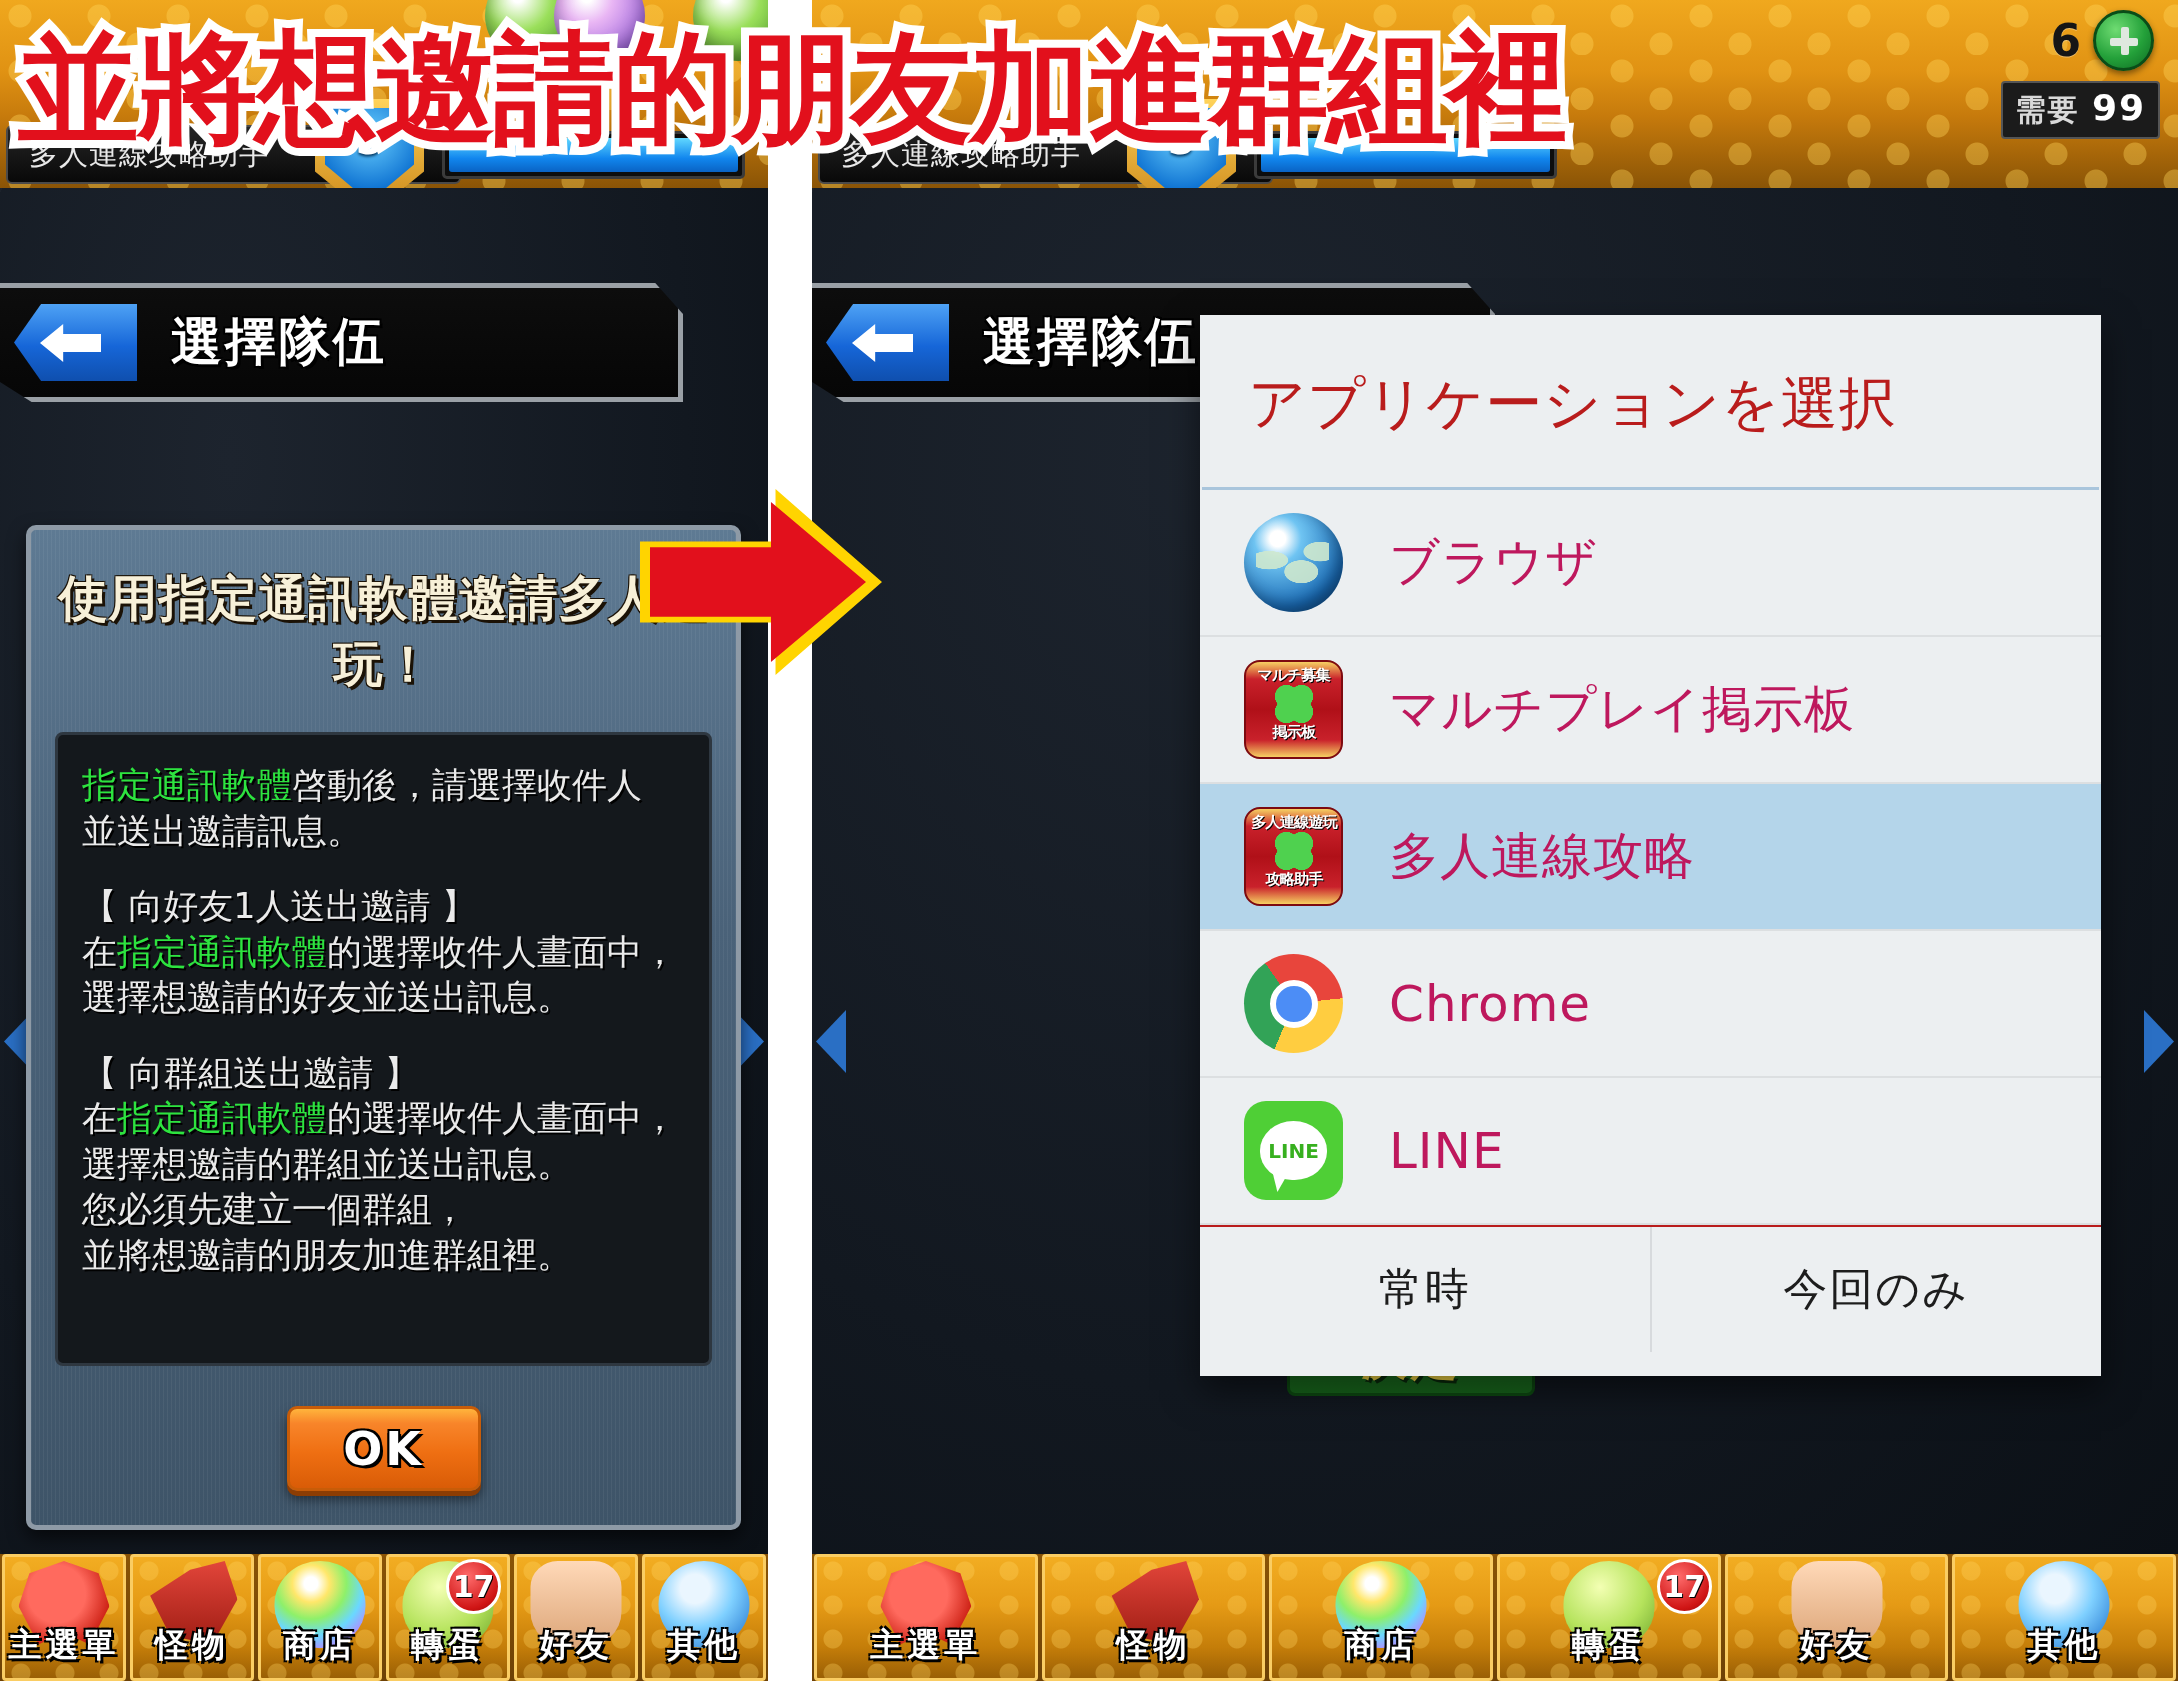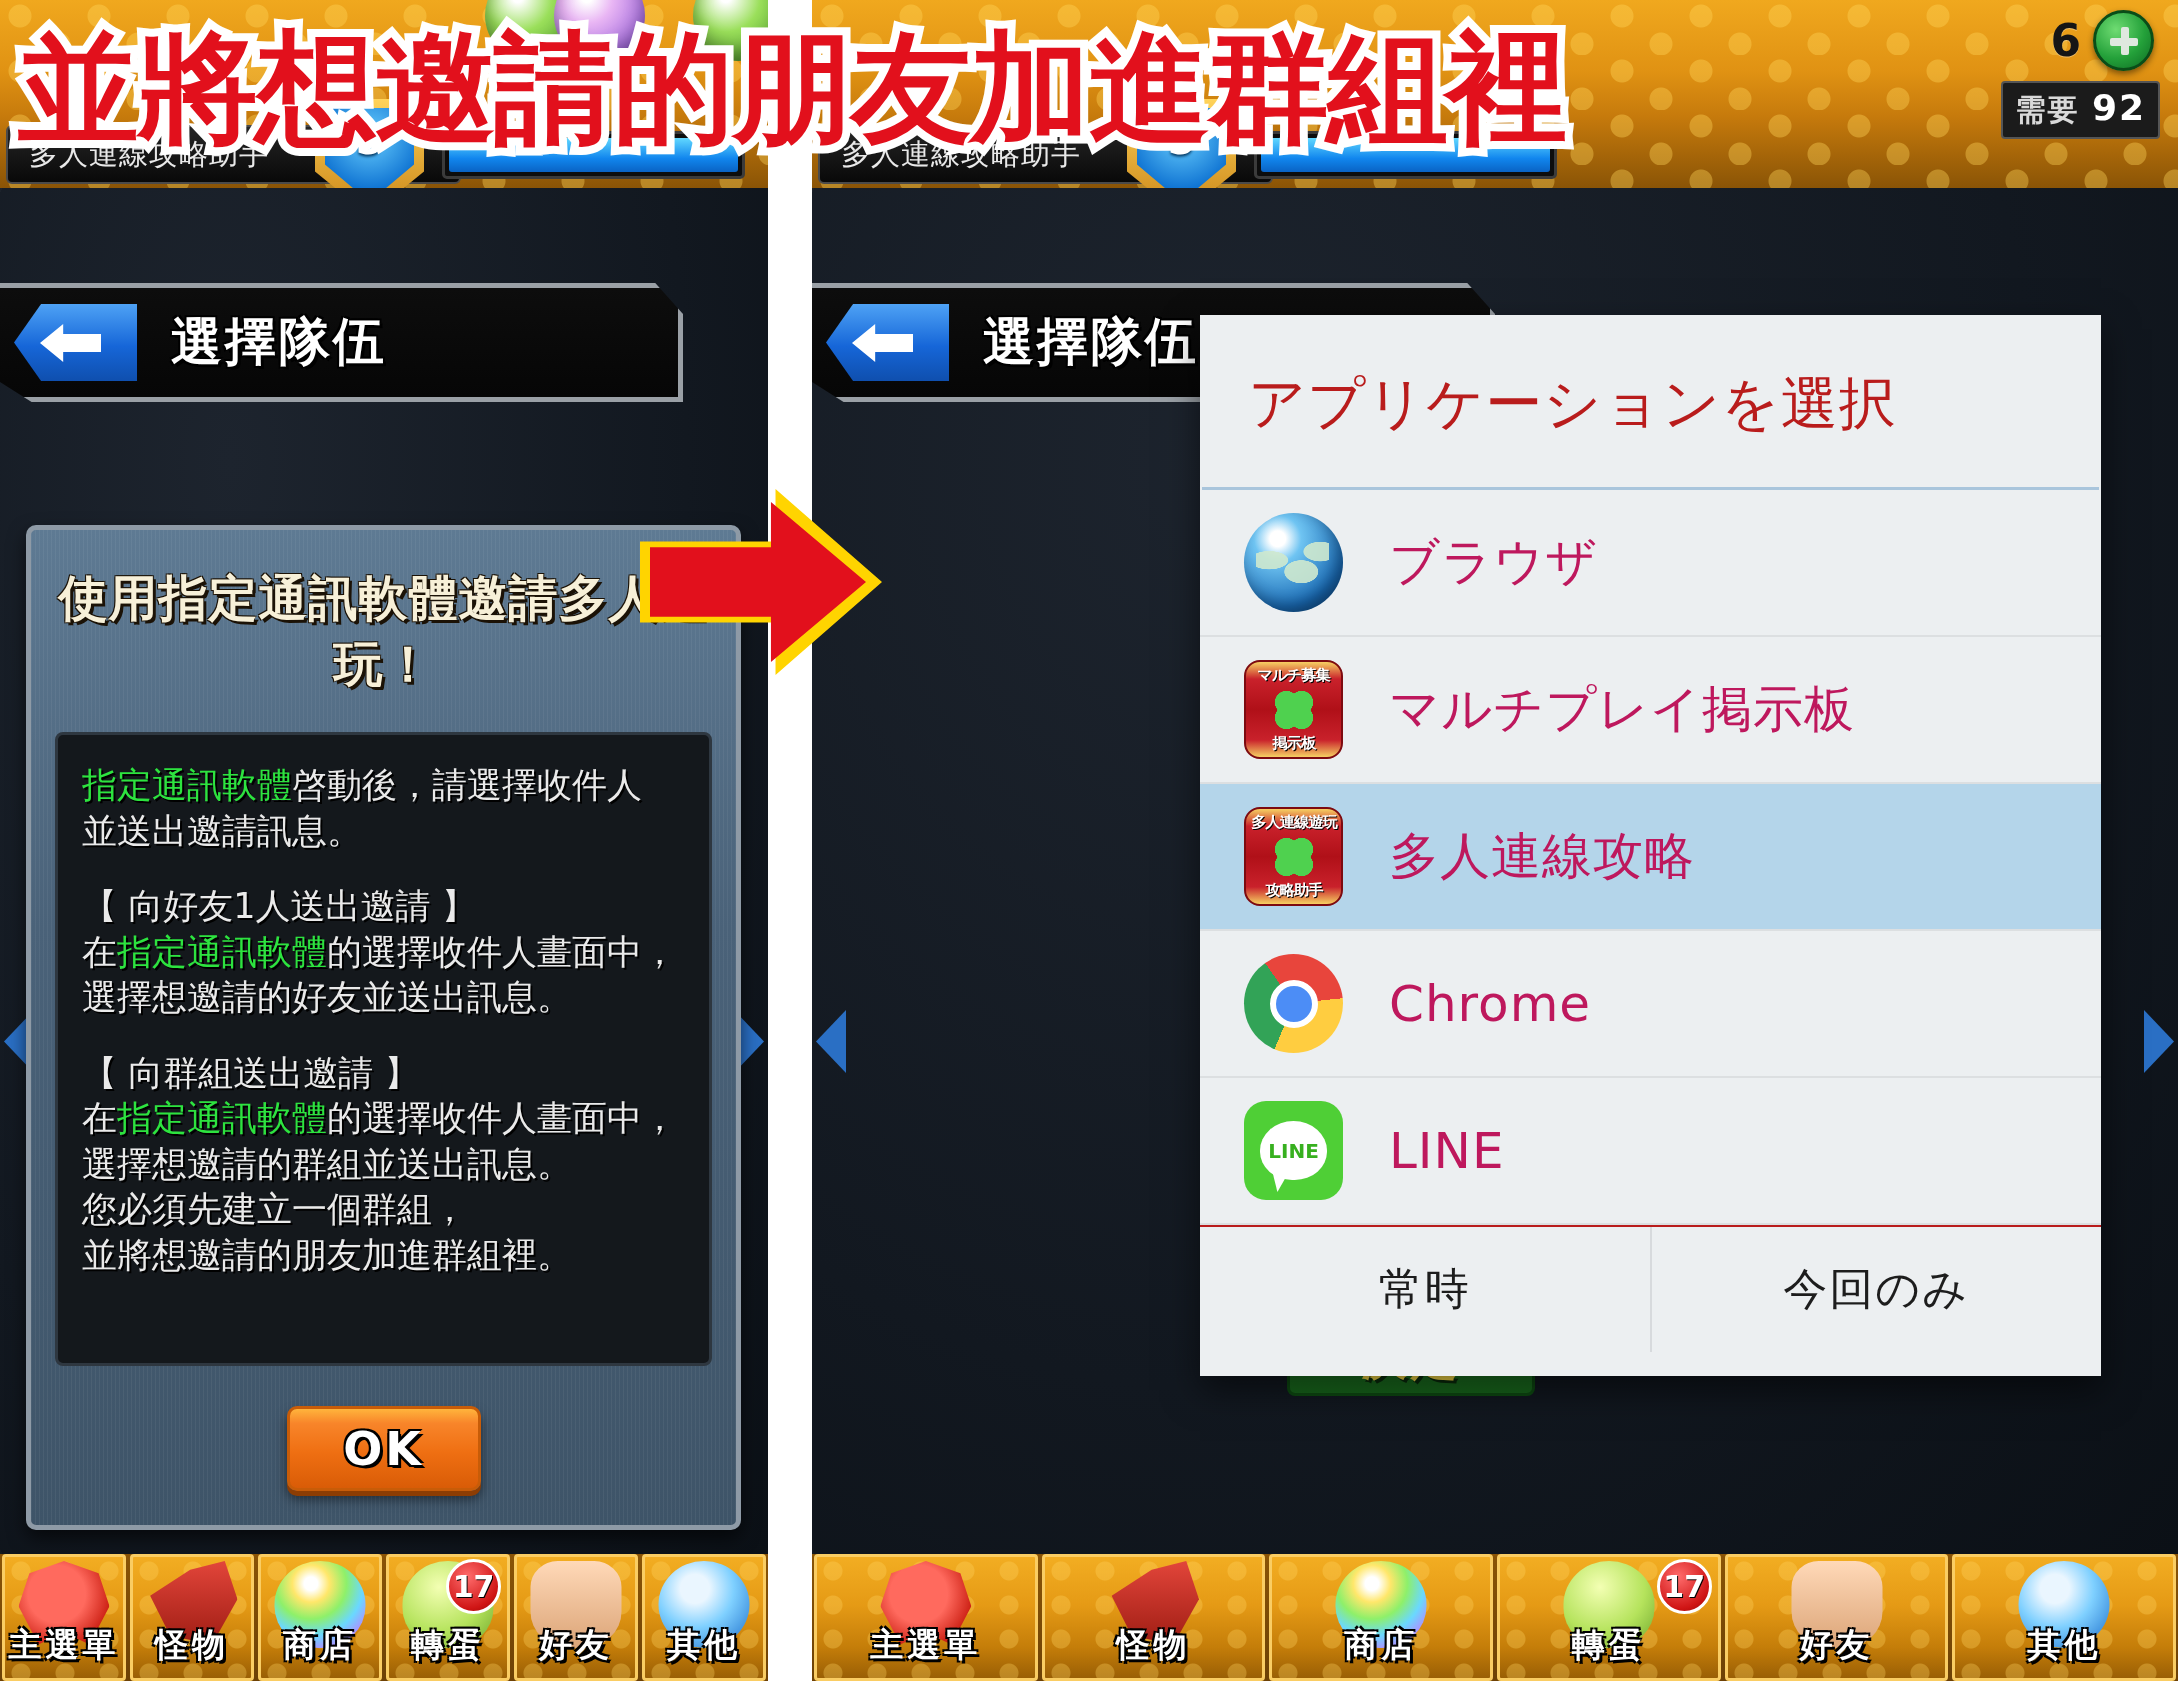--- a/index.html
+++ b/index.html
@@ -176,21 +176,21 @@
   .ic-globe::after { content:""; position:absolute; left: 12px; top: 28px; width: 73px; height: 48px;
       background:
         radial-gradient(ellipse at 18% 40%, #cfe9cf 0 22%, transparent 23%),
         radial-gradient(ellipse at 62% 64%, #cfe9cf 0 26%, transparent 27%),
         radial-gradient(ellipse at 88% 22%, #cfe9cf 0 18%, transparent 19%);
       opacity: .9; }
 
   .ic-app { border-radius: 16px; overflow: hidden;
       background: linear-gradient(#f6d062 0%, #c9212b 18%, #b01018 50%, #c9212b 82%, #f6d062 100%);
       border: 2px solid #7d0a10; display: flex; flex-direction: column;
-      align-items: center; justify-content: space-between; padding: 4px 0; }
+      align-items: center; padding: 4px 0; }
   .ic-app .t, .ic-app .b { color: #ffffff; font-size: 15px; font-weight: bold; letter-spacing: -1px;
       text-shadow: 1px 1px 0 #000; white-space: nowrap; transform: scaleX(1.02); }
   .ic-app .clover { width: 38px; height: 38px; position: relative; }
   .ic-app .clover::before, .ic-app .clover::after { content:""; position: absolute; inset: 0;
       background:
         radial-gradient(circle at 30% 30%, #4fd14f 0 30%, transparent 31%),
         radial-gradient(circle at 70% 30%, #4fd14f 0 30%, transparent 31%),
         radial-gradient(circle at 30% 70%, #4fd14f 0 30%, transparent 31%),
         radial-gradient(circle at 70% 70%, #4fd14f 0 30%, transparent 31%); }
 
@@ -326,21 +326,21 @@
       </div>
       <div class="xp-bar">
           <i></i>
         </div>
       <div class="hp-plus">
         <div class="hp-num">6</div>
         <div class="plus-circle"></div>
       </div>
       <div class="need-box">
         <span>需要</span>
-        <b>92</b>
+        <b>99</b>
       </div>
     </div>
 
     <div class="game-body">
       <div class="hdr">
         <div class="back-btn"></div>
         <div class="hdr-title">選擇隊伍</div>
       </div>
       <div class="side-arrow left"></div>
       <div class="side-arrow right"></div>

